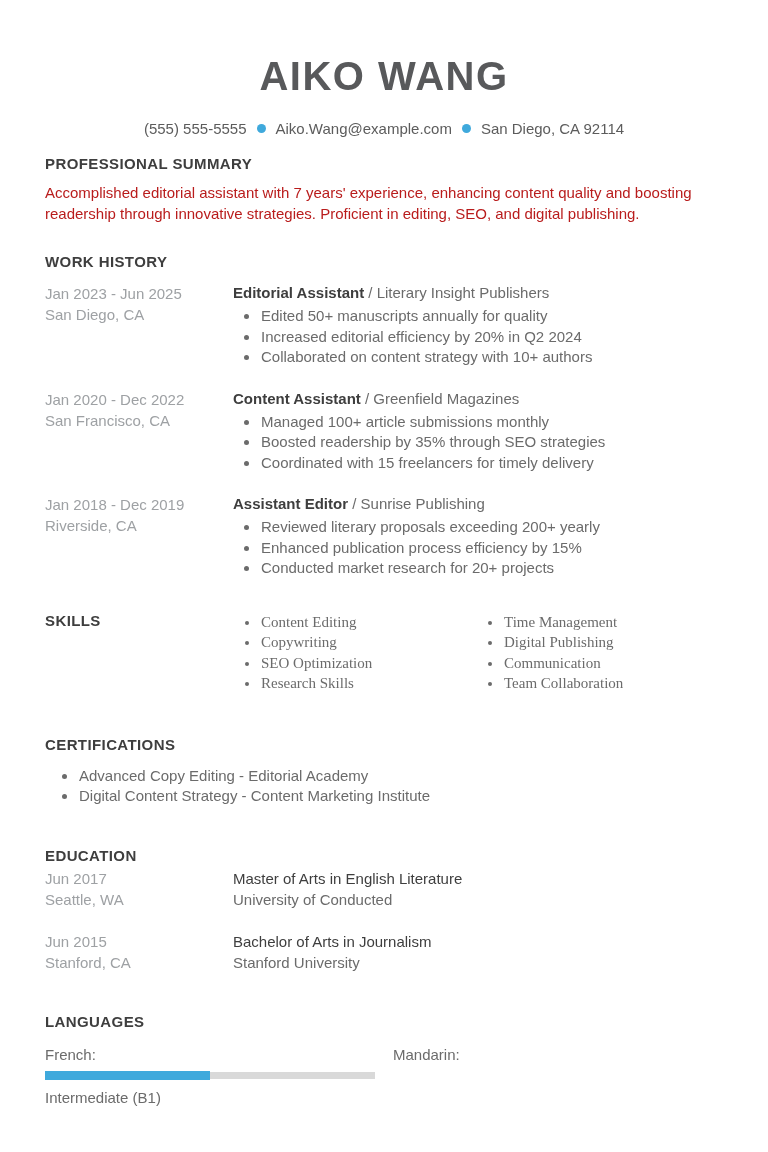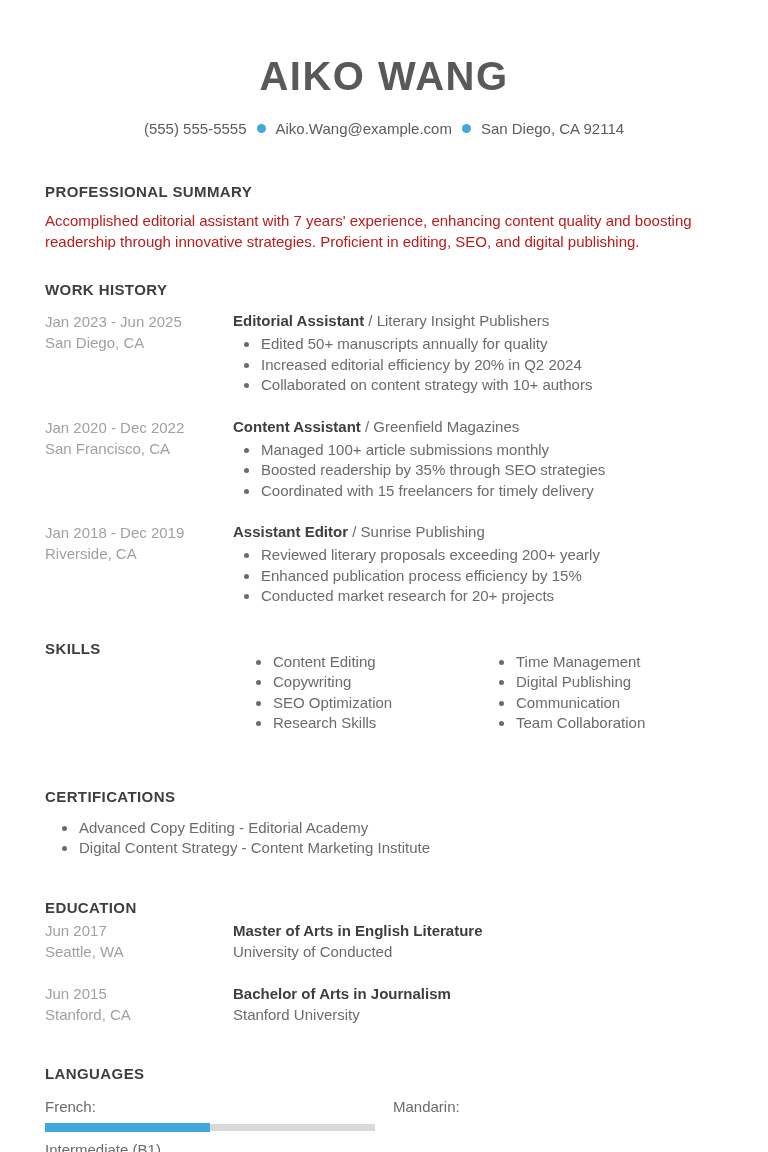--- a/index.html
+++ b/index.html
@@ -43,21 +43,21 @@
   }
 
   
   h2.sec-title {
     margin: 0;
     font-size: 15px;
     font-weight: bold;
     color: #3e3e3e;
     letter-spacing: 0.4px;
   }
-  .sec-summary { margin-top: 46px; }
+  .sec-summary { margin-top: 18px; }
   .summary-text {
     margin: 10px 0 0 0;
     font-size: 15px;
     line-height: 21px;
     color: #b91c1c;
   }
 
   .sec-work { margin-top: 29px; }
   .job {
     display: grid;
@@ -85,39 +85,39 @@
   
   .sec-skills {
     margin-top: 33px;
     display: grid;
     grid-template-columns: 188px 1fr;
   }
   .skills-cols {
     display: grid;
     grid-template-columns: 243px 1fr;
   }
-  .skills-cols ul.bullets { margin: 12px; }
+  .skills-cols ul.bullets { margin: 0; font-family: Liberation Serif, serif; }
 
   
   .sec-certs { margin-top: 42px; }
   .sec-certs ul.bullets {
     margin-top: 13px;
     padding-left: 33px;
   }
 
   
   .sec-edu { margin-top: 40px; }
   .edu-entry {
     display: grid;
     grid-template-columns: 188px 1fr;
     margin-top: 4px;
   }
   .edu-entry + .edu-entry { margin-top: 21px; }
   .edu-meta { font-size: 15px; line-height: 21px; color: #9ea1a4; }
-  .edu-degree { font-size: 15px; line-height: 21px; font-weight: bold; color: #3e3e3e; }
+  .edu-degree { font-size: 15px; line-height: 21px; font-weight: normal; color: #3e3e3e; }
   .edu-school { font-size: 15px; line-height: 21px; color: #6b6b6b; }
 
   
   .sec-langs { margin-top: 40px; }
   .lang-grid {
     display: grid;
     grid-template-columns: 1fr 1fr;
     column-gap: 18px;
     margin-top: 2px;
   }

